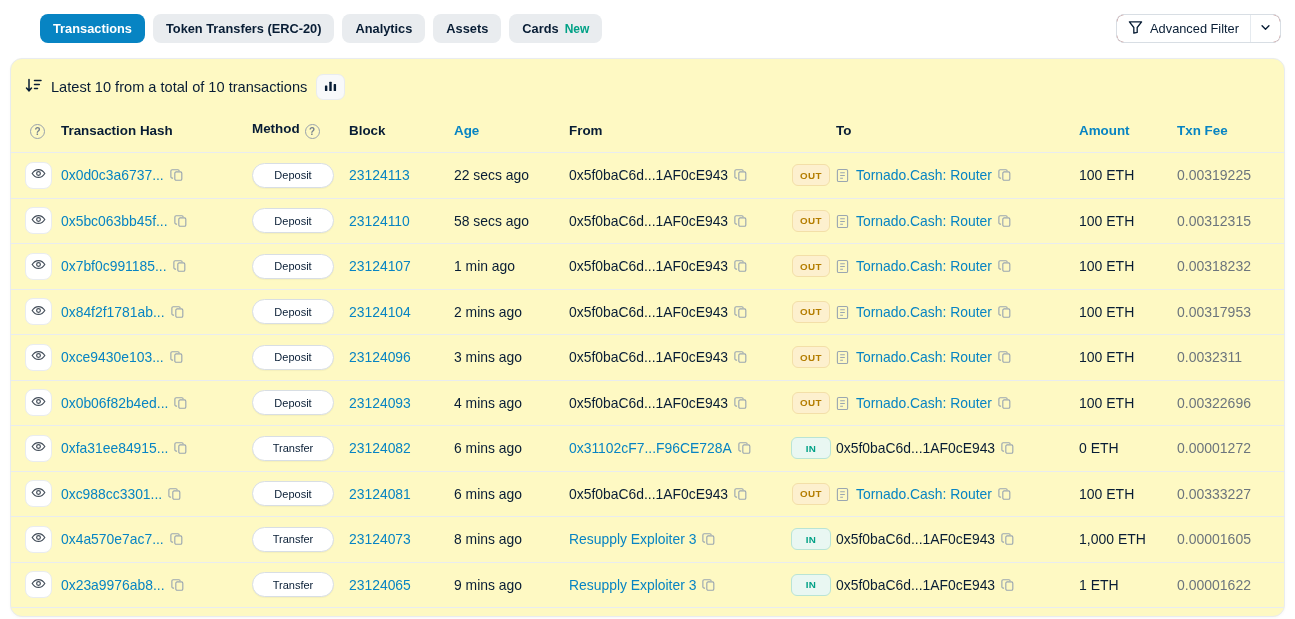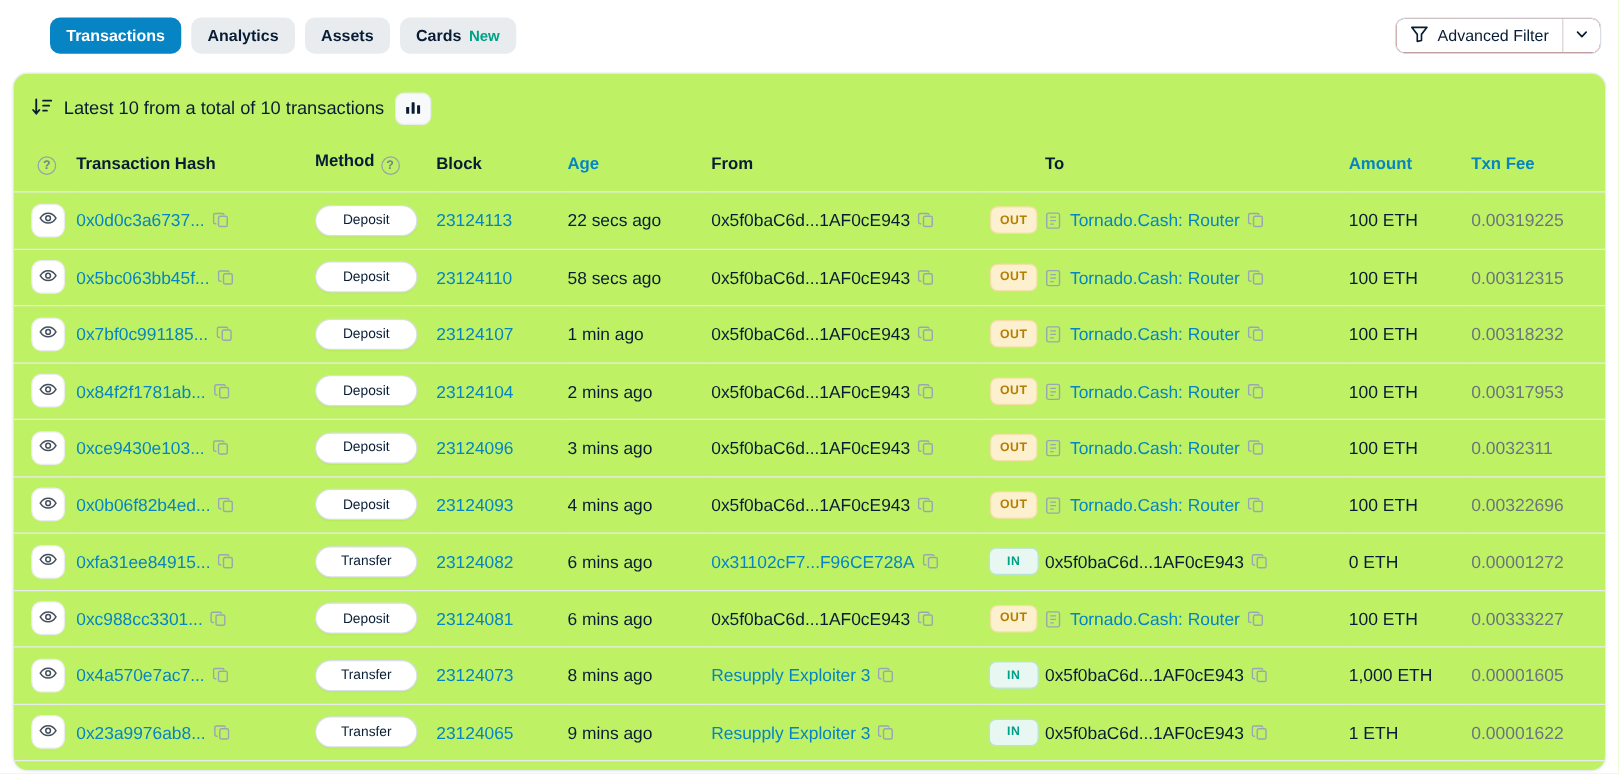--- a/index.html
+++ b/index.html
@@ -23,21 +23,21 @@
     display:inline-flex; align-items:center; gap:7px; cursor:pointer; white-space:nowrap;
     background:#fff; border:1px solid #d8dee4; border-radius:8px; height:30px; padding:0 11px;
     font-family:inherit; font-size:12.8px; color:#081d35;
   }
   .btn-group { display:flex; align-items:stretch; border:1px solid #d8dee4; border-radius:8px; background:#7f1d1d; height:29px; overflow:hidden; }
   .btn-group .btn { border:none; border-radius:0; height:100%; }
   .btn-group .btn + .btn { border-left:1px solid #e5eaef; padding:0 9px; }
   
   .card {
     position:absolute; top:58px; left:10px; right:10px; bottom:2px;
-    background:#bef264; border:1px solid #e9ecef; border-radius:12px;
+    background:#fef9c3; border:1px solid #e9ecef; border-radius:12px;
     box-shadow:0 1px 3px rgba(0,0,0,.03); overflow:hidden;
   }
   .card-header { display:flex; align-items:center; justify-content:space-between; padding:15px 14px 13px; }
   .summary { display:flex; align-items:center; gap:9px; font-size:14.6px; color:#081d35; }
   .chart-btn { width:29px; height:26px; display:inline-flex; align-items:center; justify-content:center;
     background:#f8f9fa; border:1px solid #e9ecef; border-radius:7px; cursor:pointer; }
   .header-actions { display:flex; gap:8px; align-items:center; }
   
   table { width:100%; border-collapse:collapse; table-layout:fixed; }
   th { font-size:13.4px; font-weight:700; text-align:left; padding:8px 0 13px; border-bottom:1px solid #e9ecef; color:#081d35; white-space:nowrap; }
@@ -61,20 +61,21 @@
   .fee { color:#6c757d; font-size:14px; }
   .qicon { display:inline-flex; align-items:center; justify-content:center; width:15px; height:15px;
     border:1px solid #98a2ac; border-radius:50%; color:#76828d; font-size:10px; font-weight:700; vertical-align:-2px; }
   th .qicon { margin-left:5px; }
 </style>
 </head>
 <body>
 
 <div class="topbar">
   <button class="tab active">Transactions</button>
+  <button class="tab">Token Transfers (ERC-20)</button>
   <button class="tab">Analytics</button>
   <button class="tab">Assets</button>
   <button class="tab">
     <span>Cards</span>
     <span class="new-badge">New</span>
   </button>
   <div class="spacer"></div>
   <div class="btn-group">
     <button class="btn">
       <span><svg width="15" height="15" viewBox="0 0 16 16" fill="none" stroke="#081d35" stroke-width="1.4">

